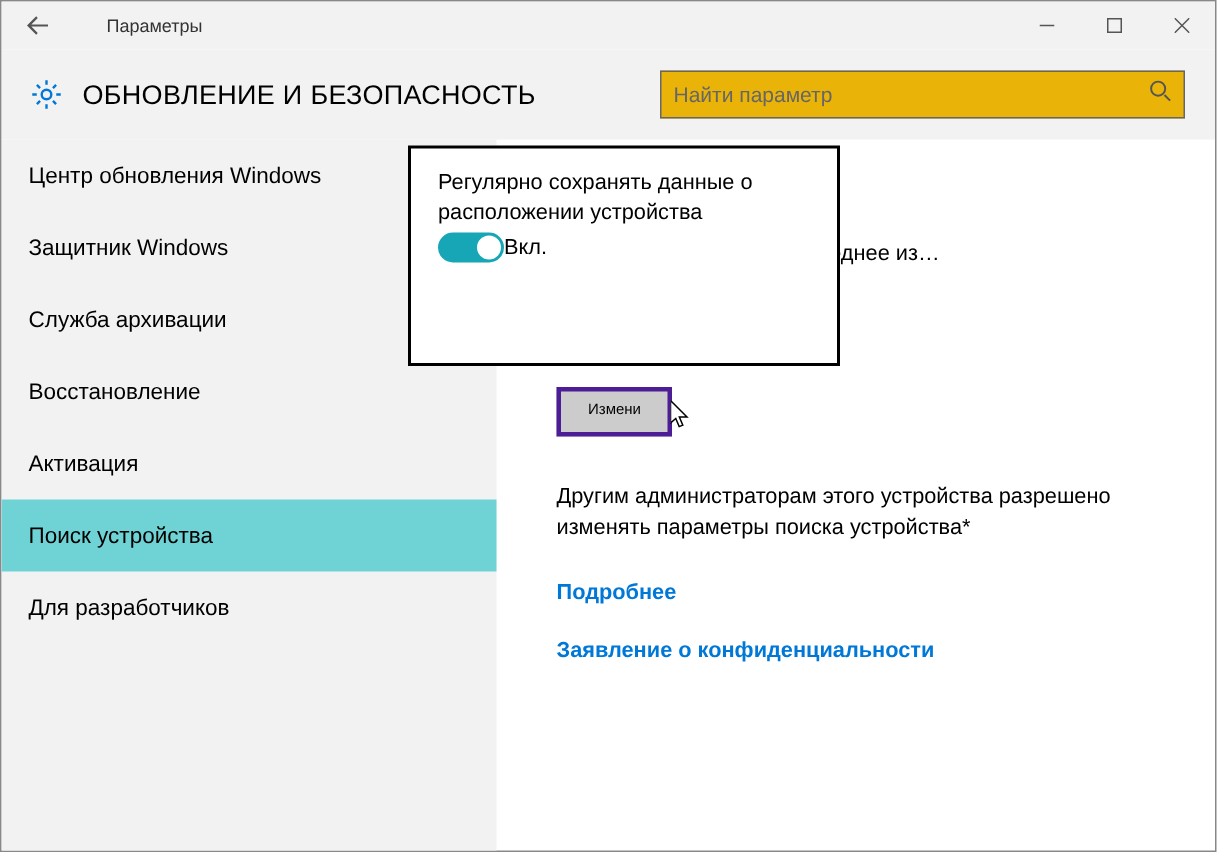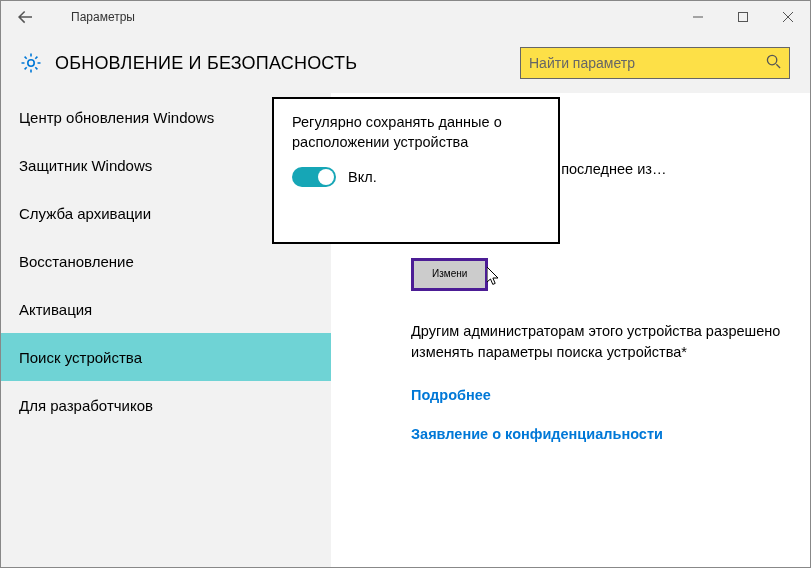--- a/index.html
+++ b/index.html
@@ -10,47 +10,47 @@
   .titlebar .back { width: 48px; display: flex; align-items: center; justify-content: center; color: #555; }
   .titlebar .title { flex: 1; padding-left: 4px; }
   .titlebar .wbtns { display: flex; }
   .titlebar .wbtn { width: 45px; height: 32px; display: flex; align-items: center; justify-content: center; color: #555; }
   .titlebar .wbtn svg { width: 10px; height: 10px; }
 
   
   .headerrow { height: 60px; background: #f2f2f2; display: flex; align-items: center; padding: 0 20px 0 12px; }
   .gear { width: 36px; display:flex; align-items:center; justify-content:center; color:#0078d7; }
   .headerrow h1 { font-size: 18px; font-weight: 400; color: #000; margin-left: 6px; letter-spacing: 0.2px; }
-  .search { margin-left: auto; width: 270px; height: 32px; border: 1px solid #666; background: #fde047; display: flex; align-items: center; padding: 0 8px; }
+  .search { margin-left: auto; width: 350px; height: 32px; border: 1px solid #666; background: #eab308; display: flex; align-items: center; padding: 0 8px; }
   .search input { flex: 1; border: none; background: transparent; outline: none; font-size: 14px; color: #333; }
   .search input::placeholder { color: #666; }
   .search .sicon { color: #555; }
 
   
-  .main { display: flex; height: calc(568px - 92px); gap: 40px; }
+  .main { display: flex; height: calc(568px - 92px); }
   .sidebar { width: 330px; background: #f2f2f2; padding-top: 0; }
   .side-item { height: 48px; display: flex; align-items: center; padding-left: 18px; font-size: 15px; color: #000; }
   .side-item.active { background: #6fd3d5; }
 
   .content { flex: 1; padding: 20px 28px 20px 40px; font-size: 14.5px; color: #000; line-height: 1.45; position: relative; }
   .content .line1 { margin-top: 46px; }
   .link { color: #0078d7; display: inline-block; font-weight: bold; }
   .content .status { margin-top: 22px; }
   .btn { margin-top: 14px; display: inline-block; background: #ccc; border: 3px solid #4c1d95; padding: 6px 18px; font-size: 10px; position: relative; text-align: center; }
   .content .admins { margin-top: 30px; max-width: 420px; }
   .content .more { margin-top: 22px; }
   .content .privacy { margin-top: 18px; }
 
   
   .cursor { position: absolute; left: 73px; top: 6px; pointer-events:none; }
 
   
   .popup { position: absolute; left: 271px; top: 96px; width: 288px; height: 147px; background: #fff; border: 2px solid #000; padding: 14px 18px; z-index: 5; }
   .popup .ptext { font-size: 14.5px; color: #000; line-height: 1.35; }
-  .toggle-row { margin-top: 15px; display: flex; align-items: center; gap: 12px; }
+  .toggle-row { margin-top: 3px; display: flex; align-items: center; gap: 0; }
   .toggle { width: 44px; height: 20px; border-radius: 10px; background: #16a6b6; position: relative; }
   .toggle .knob { position: absolute; right: 2px; top: 2px; width: 16px; height: 16px; background: #fff; border-radius: 50%; }
   .toggle-label { font-size: 14.5px; }
 </style>
 </head>
 <body>
 
 <div class="titlebar">
   <div class="back">
     <svg width="14" height="14" viewBox="0 0 16 16">

